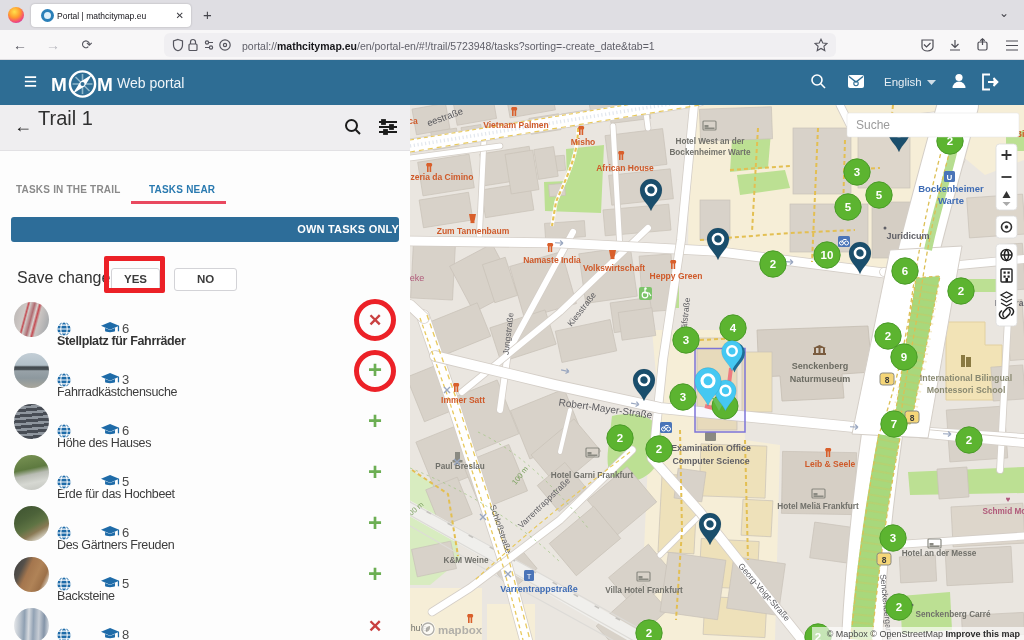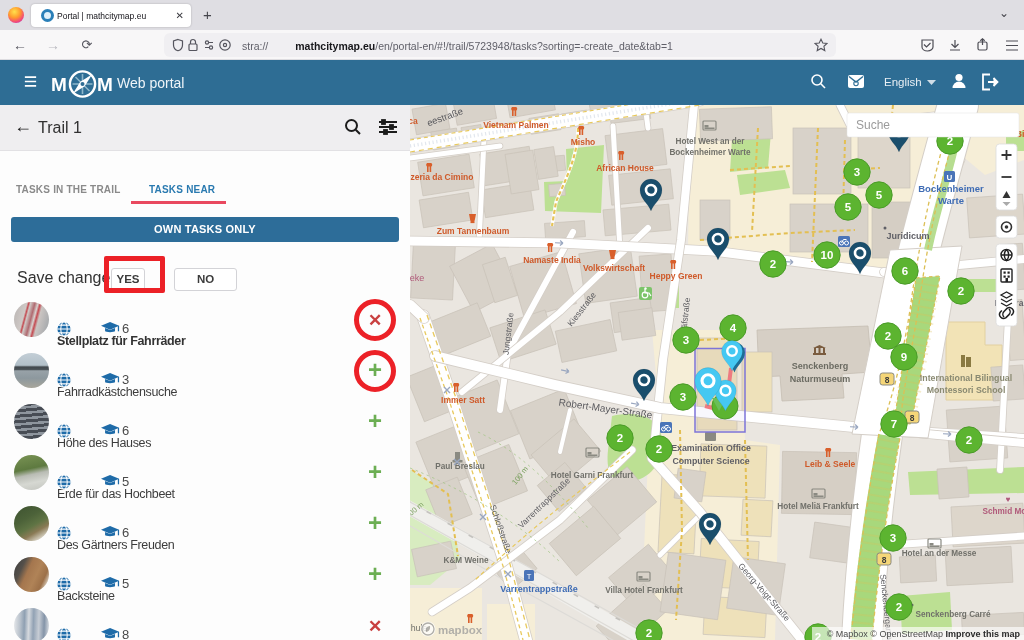--- a/index.html
+++ b/index.html
@@ -13,38 +13,38 @@
 #tab .t { position:absolute; left:26px; top:7px; font-size:8.5px; color:#15141a; white-space:nowrap; }
 #tab .x { position:absolute; right:7px; top:6px; font-size:10px; color:#3a3a40; }
 #ffx { position:absolute; left:8px; top:7px; width:16px; height:16px; border-radius:50%; background:radial-gradient(circle at 40% 30%, #ffe14d 0%, #ff9a2e 40%, #f3467b 70%, #7542e5 100%); }
 #newtab { position:absolute; left:203px; top:6px; font-size:15px; color:#45454c; }
 #tabchev { position:absolute; left:999px; top:6px; font-size:12px; color:#45454c; }
 
 #navbar { position:absolute; left:0; top:30px; width:1024px; height:30px; background:#f8f7f8; border-bottom:1px solid #dddce0; }
 #navbar .ic { position:absolute; top:0; height:30px; line-height:30px; color:#55555e; font-size:14px; text-align:center; }
 #urlpill { position:absolute; left:164px; top:3px; width:672px; height:24px; background:#f0eff2; border-radius:6px; }
 #urltxt { position:absolute; left:78px; top:7px; font-size:10.5px; color:#5f5f68; white-space:nowrap; }
-#urltxt b { color:#17171b; font-weight:bold;padding-left:27px; }
+#urltxt b { color:#17171b; font-weight:bold; }
 
 #apphead { position:absolute; left:0; top:60px; width:1024px; height:45px; background:#2e6d94; }
 #apphead .burger { position:absolute; left:24px; top:15px; width:13px; height:13px; color:#fff; }
 #logo { position:absolute; left:51px; top:9px; color:#fff; }
 #webportal { position:absolute; left:117px; top:15px; color:#eef4f8; font-size:14px; }
 
 #panel { position:absolute; left:0; top:105px; width:410px; height:535px; background:#fdfdfd; }
 #phead { position:absolute; left:0; top:0; width:410px; height:46px; background:#efeef0; border-bottom:1px solid #e2e1e4; }
 #phead .back { position:absolute; left:14px; top:11px; font-size:18px; color:#222; font-weight:bold; }
-#phead .title { position:absolute; left:38px; top:14px; font-size:16px; color:#303030; }
+#phead .title { position:absolute; left:38px; top:2px; font-size:20px; color:#303030; }
 #crumbs { position:absolute; left:0; top:46px; width:410px; height:20px; background:#f6f6f7; border-bottom:1px solid #e8e8ea; font-size:9.2px; line-height:19px; color:#2e7cad; padding-left:14px; }
 #crumbs .sep { color:#e89a3c; font-size:9px; padding:0 3px; }
 #tabs { position:absolute; left:0; top:66px; width:410px; height:36px; background:#fdfdfd; }
 #tabs .t1 { position:absolute; left:16px; top:13px; white-space:nowrap; font-size:10px; font-weight:bold; color:#8a8a8a; letter-spacing:.2px; }
 #tabs .t2 { position:absolute; left:149px; top:13px; font-size:10px; font-weight:bold; color:#2a7ab0; letter-spacing:.2px; }
 #tabs .underline { position:absolute; left:131px; top:30px; width:95px; height:3px; background:#e9495f; }
-#ownbtn { position:absolute; left:11px; top:112px; width:388px; height:25px; background:#2d6d99; border-radius:3px; color:#fff; font-size:11px; font-weight:bold; text-align:center; line-height:25px; letter-spacing:.2px; }
+#ownbtn { position:absolute; left:11px; top:112px; width:388px; height:25px; background:#2d6d99; border-radius:3px; color:#fff; font-size:11px; font-weight:bold; text-align:right; line-height:25px; letter-spacing:.2px; }
 #saverow { position:absolute; left:0; top:150px; width:410px; height:50px; }
 #saverow .q { position:absolute; left:17px; top:14px; font-size:16px; color:#333; }
 .pbtn { position:absolute; background:#fff; border:1px solid #d3d3d7; border-radius:3px; font-size:11.5px; font-weight:bold; color:#3c3c3c; text-align:center; }
 #yesbox { position:absolute; left:104px; top:1px; width:61px; height:37px; border:5px solid #ec2127; border-radius:2px; }
 
 .row { position:absolute; left:0; width:410px; height:51px; }
 .thumb { position:absolute; left:14px; top:7px; width:35px; height:35px; border-radius:50%; overflow:hidden; }
 .rtitle { position:absolute; left:57px; top:6px; font-size:12.5px; letter-spacing:-0.35px; color:#3d3d3d;margin-top:33px; }
 .rtitle.b { font-weight:bold; color:#333; }
 .nums { position:absolute; left:122px; top:26px; font-size:13px; color:#4a4a4a; }
@@ -91,21 +91,21 @@
     <svg class="abs" style="left:8px;top:5px" width="66" height="14" viewBox="0 0 66 14" fill="none" stroke="#55555e" stroke-width="1.2">
       <path d="M6,1.5 L10.5,3 V7 C10.5,10 8.5,12 6,12.8 C3.5,12 1.5,10 1.5,7 V3 Z"></path>
       <rect x="17" y="6" width="8" height="6.5" rx="1"></rect>
         <path d="M18.5,6 V4 a2.5,2.5 0 0 1 5,0 V6"></path>
       <path d="M33,4.5 h8 M33,9.5 h8"></path>
         <circle cx="35" cy="4.5" r="1.6" fill="#f0eff2"></circle>
         <circle cx="39" cy="9.5" r="1.6" fill="#f0eff2"></circle>
       <circle cx="53" cy="7" r="5.2"></circle>
         <circle cx="53" cy="7" r="1.6"></circle>
     </svg>
-    <div id="urltxt"><span>stra://</span><b>mathcitymap.eu</b><span>/en/portal-en/#!/trail/5723948/tasks?sorting=-create_date&amp;tab=1</span></div>
+    <div id="urltxt"><span>portal://</span><b>mathcitymap.eu</b><span>/en/portal-en/#!/trail/5723948/tasks?sorting=-create_date&amp;tab=1</span></div>
     <svg class="abs" style="left:650px;top:5px" width="14" height="14" viewBox="0 0 14 14" fill="none" stroke="#55555e" stroke-width="1.1">
       <path d="M7,1.2 L8.8,5 L13,5.5 L9.9,8.3 L10.8,12.6 L7,10.4 L3.2,12.6 L4.1,8.3 L1,5.5 L5.2,5 Z"></path>
     </svg>
   </div>
   <svg class="abs" style="left:920px;top:8px" width="100" height="15" viewBox="0 0 100 15" fill="none" stroke="#4c4c54" stroke-width="1.2">
     <path d="M2,2 h11 v7 a5.5,4 0 0 1 -11,0 Z"></path>
       <path d="M4,6.5 l2.5,2.5 l4,-4"></path>
     <path d="M35,2 v7 M31.5,6 l3.5,3.5 L38.5,6 M30,12 h10"></path>
     <rect x="58" y="4" width="9" height="8" rx="1.5"></rect>
       <path d="M62.5,7 V1 M60.3,2.8 L62.5,0.8 L64.7,2.8"></path>
@@ -170,21 +170,21 @@
     </svg>
   </div>
   <div id="tabs">
     <div class="t1">TASKS IN THE TRAIL</div>
     <div class="t2">TASKS NEAR</div>
     <div class="underline"></div>
   </div>
   <div id="ownbtn">OWN TASKS ONLY</div>
   <div id="saverow">
     <div class="q">Save changes?</div>
-    <div class="pbtn" style="left:111px;top:13px;width:34px;height:23px;line-height:21px;">YES</div>
+    <div class="pbtn" style="left:111px;top:13px;width:49px;height:23px;line-height:21px;">YES</div>
     <div id="yesbox"></div>
     <div class="pbtn" style="left:174px;top:13px;width:63px;height:23px;line-height:21px;">NO</div>
   </div>
   <div id="rows">
     <div class="row" style="top:190px">
       <div class="thumb" style="background:linear-gradient(105deg,#b8b4b2 0%,#cfc9c6 30%,#c44b52 34%,#cfc9c6 38%,#b06a70 48%,#d8d3d0 55%,#c44b52 60%,#cbc5c2 66%,#9aa0a6 100%)"></div>
       <div class="rtitle b">Stellplatz für Fahrräder</div>
       <svg class="abs" style="left:56px;top:26px" width="16" height="16" viewBox="0 0 14 14">
           <use href="#iglobe"></use>
         </svg>

